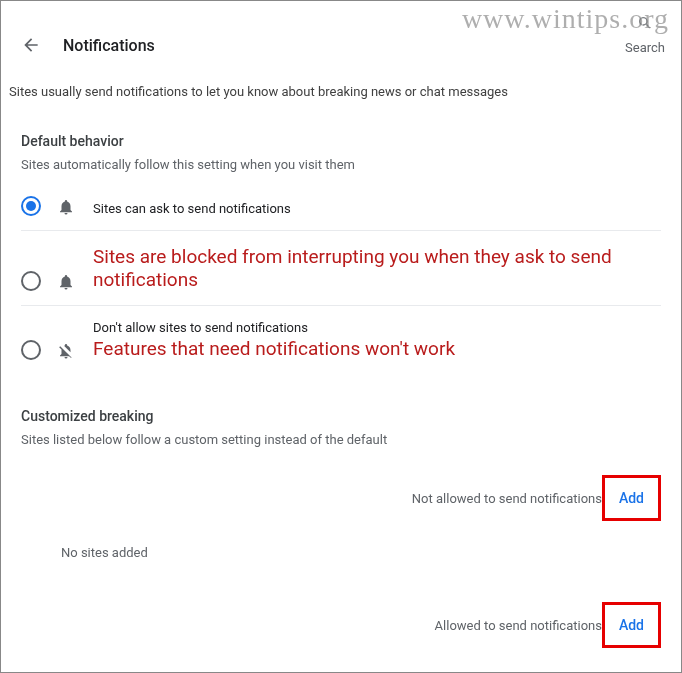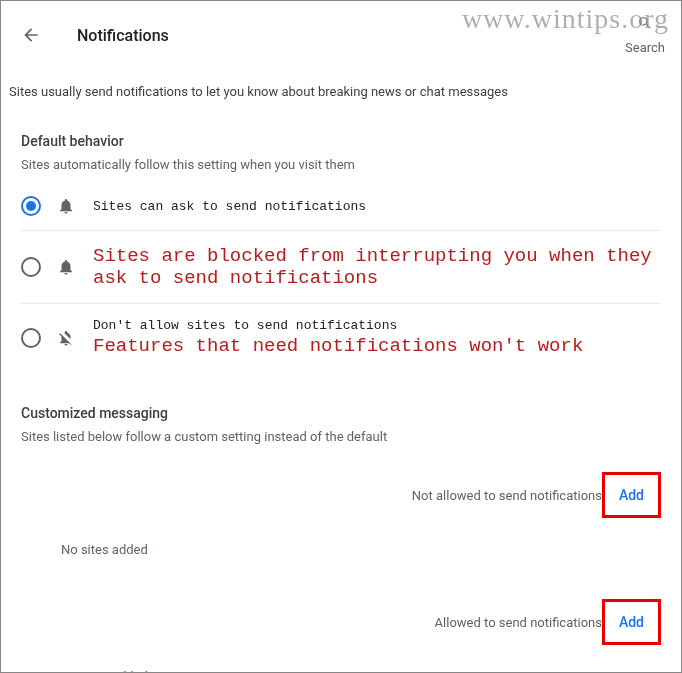--- a/index.html
+++ b/index.html
@@ -10,23 +10,23 @@
     color: #202124;
     background: #fff;
     width: 682px;
     height: 673px;
     border: 1px solid #888;
     position: relative;
     overflow: hidden;
   }
   .header {
     display: flex;
-    align-items: center;
+    align-items: flex-end;
     padding: 14px 16px 12px 20px;
-    gap: 36px;
+    gap: 22px;
   }
   .back-arrow { color: #5f6368; cursor: pointer; display:flex; align-items:center; }
   .page-title { font-size: 16px; color: #202124; font-weight: 500; }
   .search-box {
     margin-left: auto;
     display: flex;
     align-items: center;
     gap: 6px;
     color: #5f6368;
     font-size: 13px;
@@ -46,25 +46,24 @@
     font-weight: 500;
   }
   .section-sub {
     padding: 0 20px 10px 20px;
     color: #5f6368;
     font-size: 13px;
   }
   .radio-list { padding: 0 20px; }
   .radio-row {
     display: flex;
-    align-items: center;
+    align-items: flex-end;
     gap: 16px;
     padding: 14px 0;
     border-bottom: 1px solid #e8eaed;
-    font-family: Liberation Mono, monospace;
   }
   .radio-row:last-child { border-bottom: none; }
   .radio {
     width: 20px; height: 20px; border-radius: 50%;
     border: 2px solid #5f6368; display: flex; align-items:center; justify-content:center;
     flex-shrink: 0;
   }
   .radio.selected { border-color: #1a73e8; }
   .radio.selected::after {
     content: ""; width: 10px; height: 10px; border-radius: 50%; background:#1a73e8;
@@ -161,21 +160,21 @@
     </span>
     <span class="radio-text">
       <span class="radio-label">Don't allow sites to send notifications</span>
       <span class="radio-sub">Features that need notifications won't work</span>
     </span>
   </div>
 
 </div>
 
 <div class="custom-section">
-  <div class="section-title">Customized messaging</div>
+  <div class="section-title">Customized breaking</div>
   <div class="section-sub">Sites listed below follow a custom setting instead of the default</div>
 
   <div class="list-header">
     <span>Not allowed to send notifications</span>
     <span class="add-btn">Add</span>
   </div>
   <div class="empty-text">No sites added</div>
 
   <div class="list-header">
     <span>Allowed to send notifications</span>

